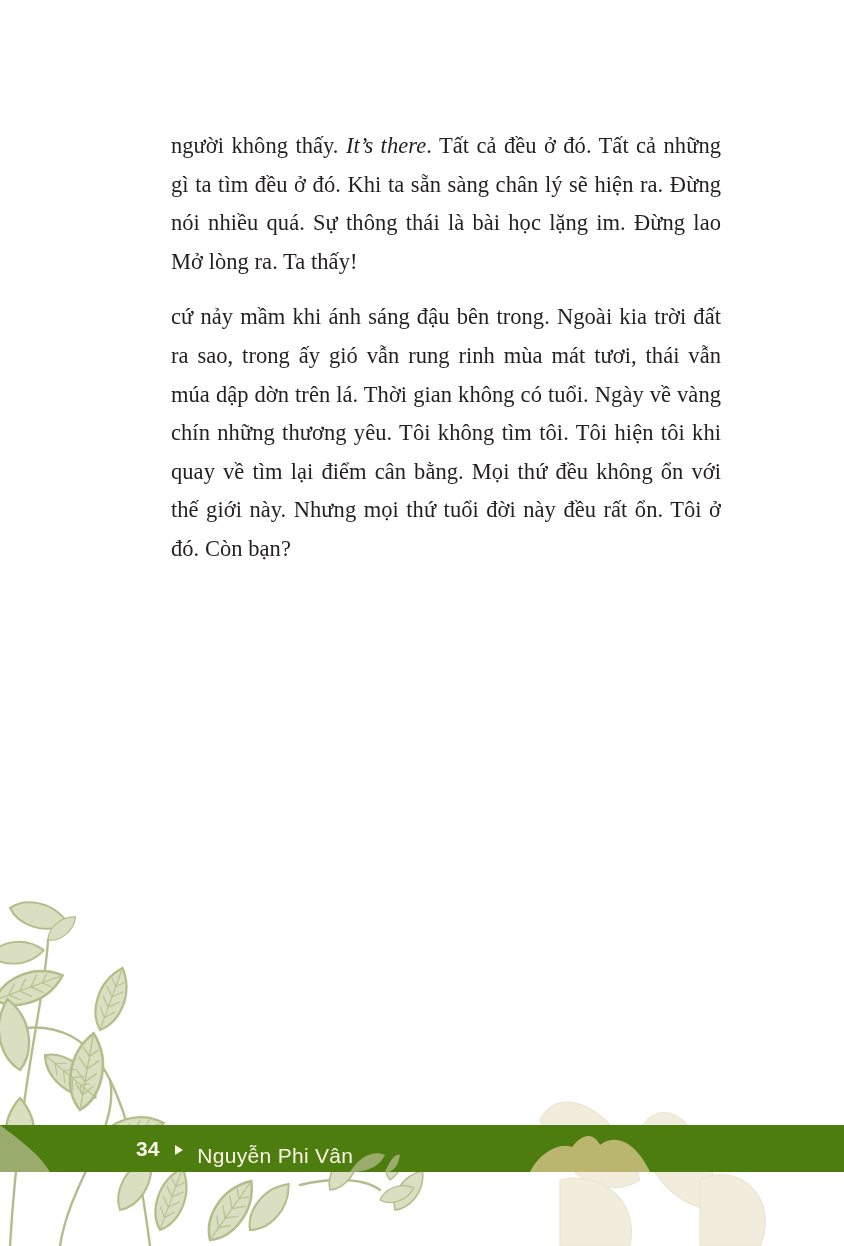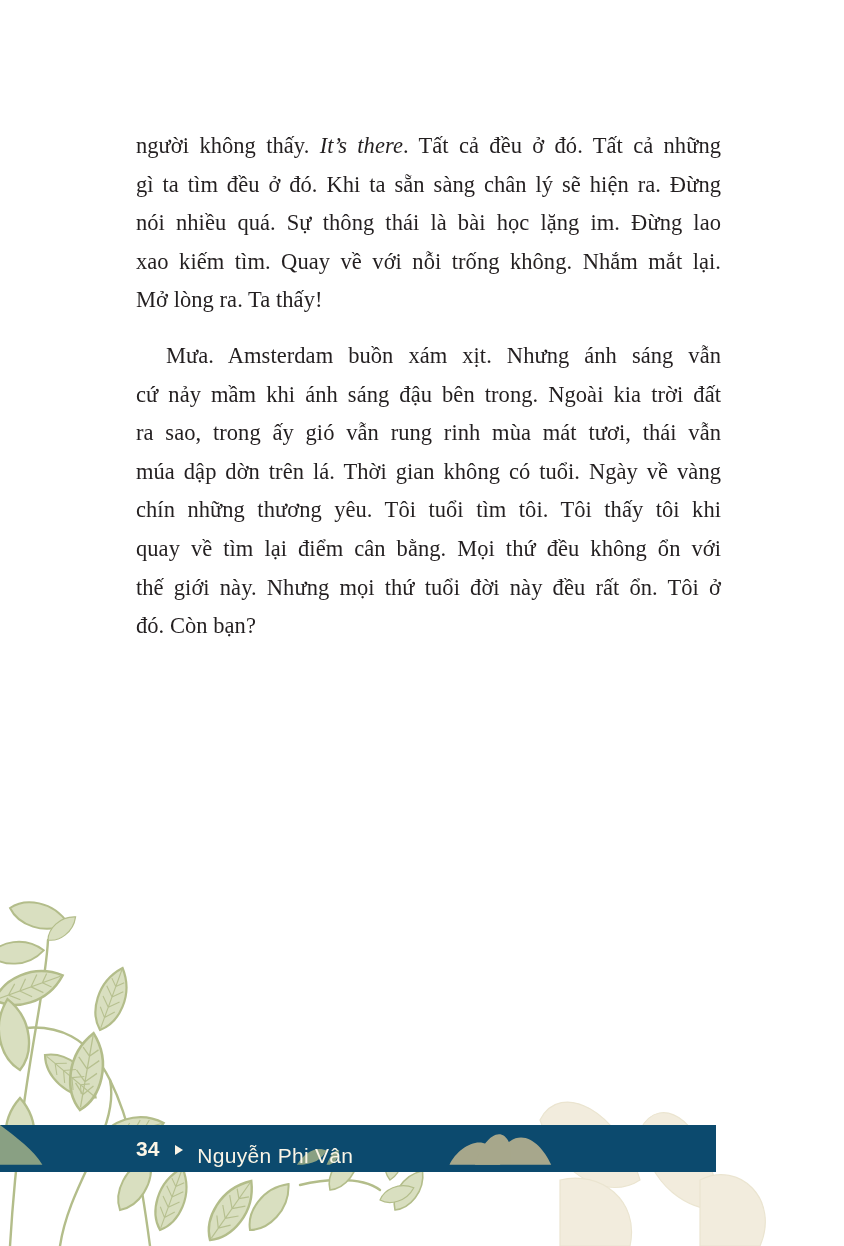--- a/index.html
+++ b/index.html
@@ -32,20 +32,21 @@
       margin: 0;
       text-align: justify;
       text-align-last: left;
     }
     .para .line {
       display: block;
       text-align: justify;
       text-align-last: justify;
       white-space: nowrap;
       word-spacing: 0;
+      margin-left: 35px;
     }
     .para .line.last {
       text-align-last: left;
     }
     .para.p2 {
       margin-top: 17px;
     }
     .para.p2 .line.first {
       text-indent: 30px;
     }
@@ -62,23 +63,23 @@
       left: 0;
       top: 880px;
       width: 844px;
       height: 366px;
       pointer-events: none;
     }
     .footer-band {
       position: absolute;
       left: 0;
       top: 1125px;
-      width: 716px;
+      width: 844px;
       height: 47px;
-      background: #0c4a6e;
+      background: #4d7c0f;
       display: flex;
       align-items: center;
     }
     .footer-band .band-overlay {
       position: absolute;
       inset: 0;
       pointer-events: none;
     }
     .footer-content {
       position: relative;
@@ -113,30 +114,28 @@
 </head>
 <body>
 
 <div class="page">
 
   <div class="text-block">
     <p class="para p1">
       <span class="line"><span>người không thấy. </span><em>It’s there</em><span>. Tất cả đều ở đó. Tất cả những</span></span>
       <span class="line">gì ta tìm đều ở đó. Khi ta sẵn sàng chân lý sẽ hiện ra. Đừng</span>
       <span class="line">nói nhiều quá. Sự thông thái là bài học lặng im. Đừng lao</span>
-      <span class="line">xao kiếm tìm. Quay về với nỗi trống không. Nhắm mắt lại.</span>
       <span class="line last">Mở lòng ra. Ta thấy!</span>
     </p>
 
     <p class="para p2">
-      <span class="line first">Mưa. Amsterdam buồn xám xịt. Nhưng ánh sáng vẫn</span>
       <span class="line">cứ nảy mầm khi ánh sáng đậu bên trong. Ngoài kia trời đất</span>
       <span class="line">ra sao, trong ấy gió vẫn rung rinh mùa mát tươi, thái vẫn</span>
       <span class="line">múa dập dờn trên lá. Thời gian không có tuổi. Ngày về vàng</span>
-      <span class="line">chín những thương yêu. Tôi tuổi tìm tôi. Tôi thấy tôi khi</span>
+      <span class="line">chín những thương yêu. Tôi không tìm tôi. Tôi hiện tôi khi</span>
       <span class="line">quay về tìm lại điểm cân bằng. Mọi thứ đều không ổn với</span>
       <span class="line">thế giới này. Nhưng mọi thứ tuổi đời này đều rất ổn. Tôi ở</span>
       <span class="line last">đó. Còn bạn?</span>
     </p>
 
   </div>
 
   <svg class="decor" viewBox="0 0 844 366" xmlns="http://www.w3.org/2000/svg">
     <defs>
       <g id="leaf">

